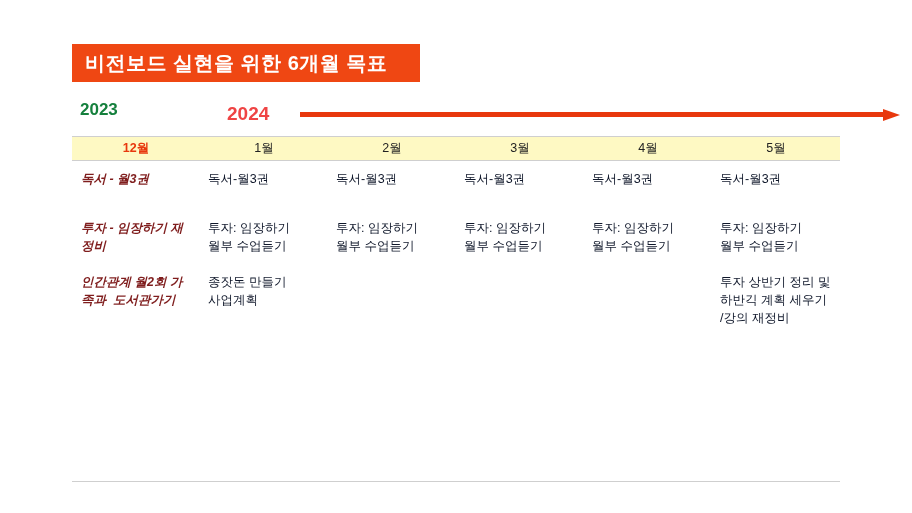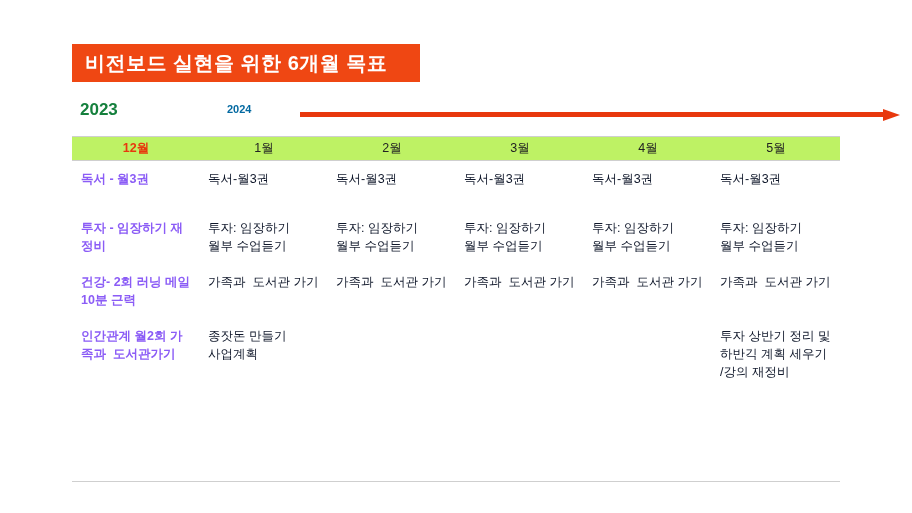--- a/index.html
+++ b/index.html
@@ -48,22 +48,22 @@
     left: 8px;
     top: 0;
     color: #15803d;
     font-size: 17px;
     font-weight: bold;
   }
   .year-2024 {
     position: absolute;
     left: 155px;
     top: 3px;
-    color: #0369a1;
-    font-size: 11px;
+    color: #ef4444;
+    font-size: 19px;
     font-weight: bold;
   }
   .arrow {
     position: absolute;
     left: 228px;
     top: 9px;
     width: 600px;
     height: 12px;
   }
   .arrow .bar {
@@ -87,21 +87,21 @@
   table.grid {
     position: absolute;
     left: 72px;
     top: 136px;
     width: 768px;
     border-collapse: collapse;
     table-layout: fixed;
   }
   table.grid th {
     height: 23px;
-    background: #bef264;
+    background: #fef9c3;
     font-size: 12.5px;
     font-weight: bold;
     text-align: center;
     border-top: 1px solid #cfcfcf;
     border-bottom: 1px solid #cfcfcf;
     padding: 0;
   }
   table.grid th.m-first {
     color: #e8380d;
   }
@@ -111,23 +111,24 @@
   }
   table.grid td {
     vertical-align: top;
     padding: 9px 8px 9px 8px;
     font-size: 12.5px;
     line-height: 1.45;
     color: #0f172a;
     border: none;
   }
   table.grid td.first-col {
-    color: #8b5cf6;
+    color: #7f1d1d;
     font-weight: bold;
     padding-left: 9px;
+    font-style: italic;
   }
   table.grid tr.row {
     height: 49px;
   }
   .cell-line {
     white-space: pre-wrap;
   }
   .bottom-rule {
     position: absolute;
     left: 72px;
@@ -190,28 +191,20 @@
         <td><span class="cell-line">투자: 임장하기
 월부 수업듣기</span></td>
         <td><span class="cell-line">투자: 임장하기
 월부 수업듣기</span></td>
         <td><span class="cell-line">투자: 임장하기
 월부 수업듣기</span></td>
         <td><span class="cell-line">투자: 임장하기
 월부 수업듣기</span></td>
       </tr>
       <tr class="row">
-        <td class="first-col"><span class="cell-line">건강- 2회 러닝 메일10분 근력</span></td>
-        <td><span class="cell-line">가족과  도서관 가기</span></td>
-        <td><span class="cell-line">가족과  도서관 가기</span></td>
-        <td><span class="cell-line">가족과  도서관 가기</span></td>
-        <td><span class="cell-line">가족과  도서관 가기</span></td>
-        <td><span class="cell-line">가족과  도서관 가기</span></td>
-      </tr>
-      <tr class="row">
         <td class="first-col"><span class="cell-line">인간관계 월2회 가족과  도서관가기</span></td>
         <td><span class="cell-line">종잣돈 만들기
 사업계획</span></td>
         <td><span class="cell-line"></span></td>
         <td><span class="cell-line"></span></td>
         <td><span class="cell-line"></span></td>
         <td><span class="cell-line">투자 상반기 정리 및 하반긱 계획 세우기 /강의 재정비</span></td>
       </tr>
     </tbody>
   </table>

